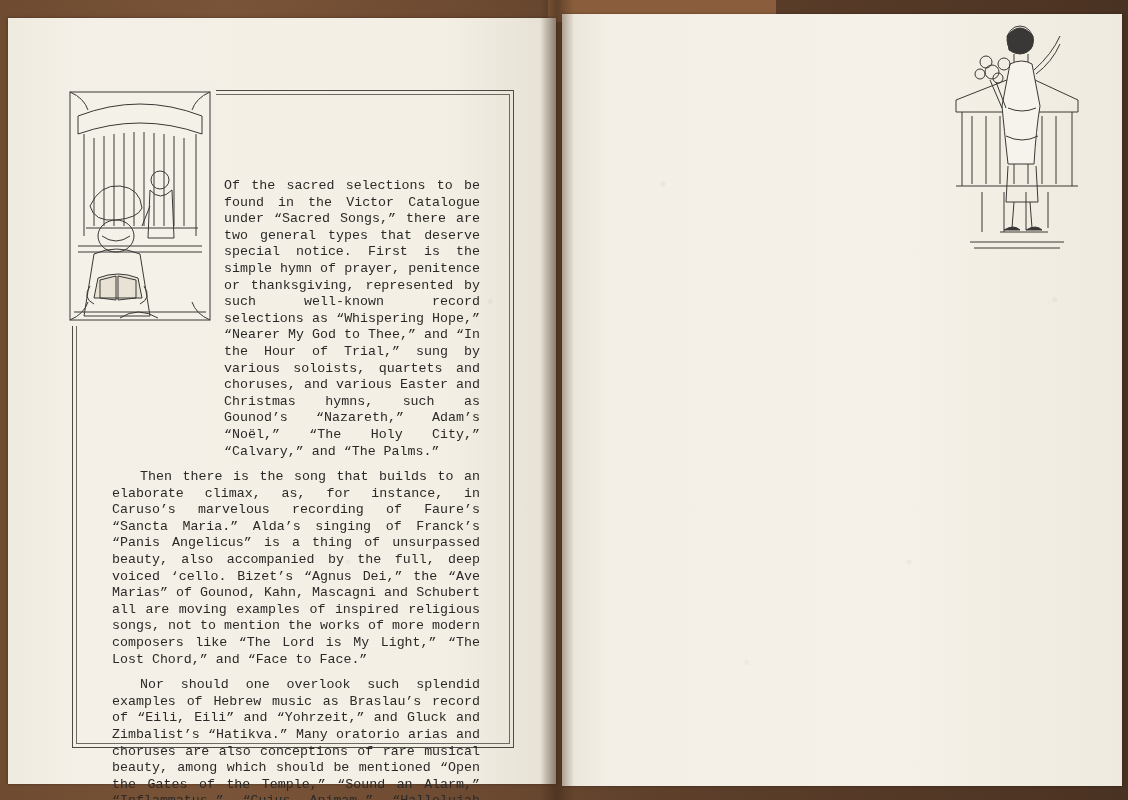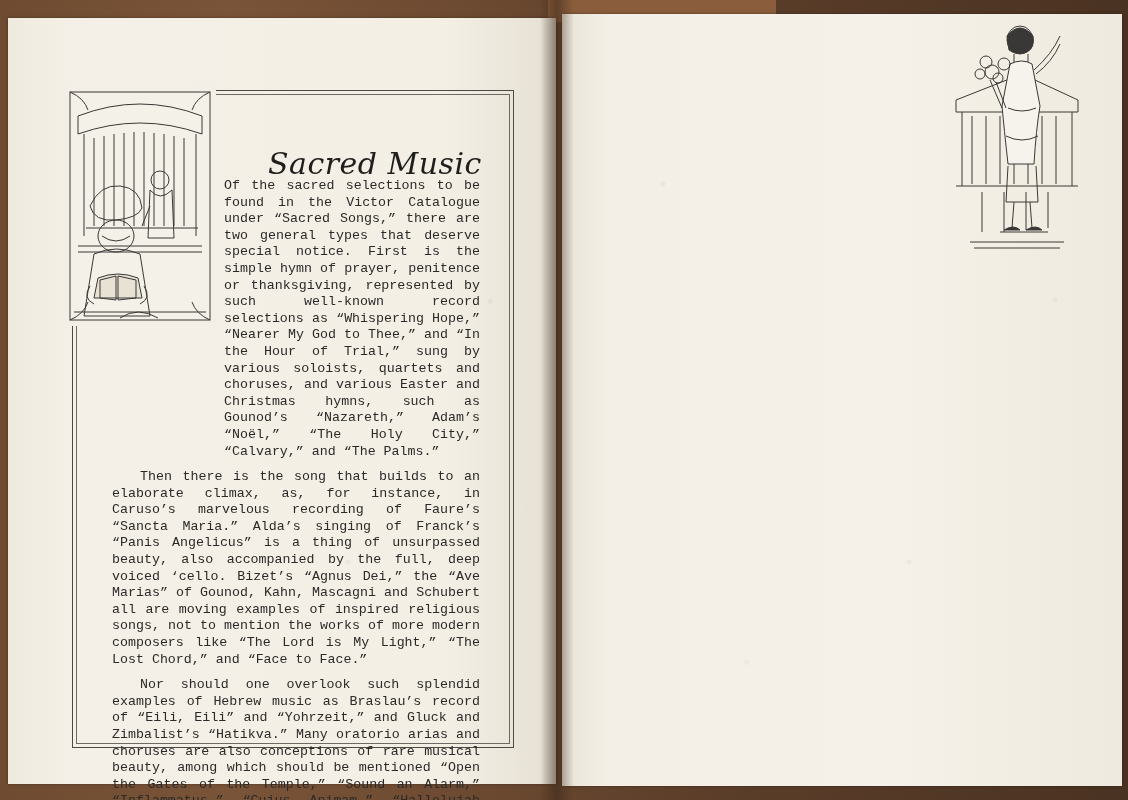--- a/index.html
+++ b/index.html
@@ -154,21 +154,20 @@
           <path d="M26 200 q-8 12 4 18 M80 200 q8 12 -4 18"></path>
         </g>
 
         <path class="ink" d="M10 226 L142 226"></path>
 
         <path class="ink" d="M6 6 q14 6 18 18 M146 6 q-14 6 -18 18 M6 234 q14 -6 18 -18 M146 234 q-14 -6 -18 -18"></path>
         <path class="ink" d="M56 232 q18 -12 38 0"></path>
       </svg>
     </div>
 
-    <div class="title title-left">Sacred Music</div>
 
     <div class="col col-left">
       <p style="text-indent:0;padding-left:112px;">Of the sacred selections to be found in the Victor Catalogue under “Sacred Songs,” there are two general types that deserve special notice. First is the simple hymn of prayer, penitence or thanksgiving, represented by such well-known record selections as “Whispering Hope,” “Nearer My God to Thee,” and “In the Hour of Trial,” sung by various soloists, quartets and choruses, and various Easter and Christmas hymns, such as Gounod’s “Nazareth,” Adam’s “Noël,” “The Holy City,” “Calvary,” and “The Palms.”</p>
       <p>Then there is the song that builds to an elaborate climax, as, for instance, in Caruso’s marvelous recording of Faure’s “Sancta Maria.” Alda’s singing of Franck’s “Panis Angelicus” is a thing of unsurpassed beauty, also accompanied by the full, deep voiced ‘cello. Bizet’s “Agnus Dei,” the “Ave Marias” of Gounod, Kahn, Mascagni and Schubert all are moving examples of inspired religious songs, not to mention the works of more modern composers like “The Lord is My Light,” “The Lost Chord,” and “Face to Face.”</p>
       <p>Nor should one overlook such splendid examples of Hebrew music as Braslau’s record of “Eili, Eili” and “Yohrzeit,” and Gluck and Zimbalist’s “Hatikva.” Many oratorio arias and choruses are also conceptions of rare musical beauty, among which should be mentioned “Open the Gates of the Temple,” “Sound an Alarm,” “Inflammatus,” “Cujus Animam,” “Hallelujah Chorus” from Messiah, “The Heavens Are Telling” from “The Creation,” and the choruses and solos from the “Seven Last Words” of Dubois. There is very real inspiration to be found in such music.</p>
     </div>
   </div>
 
   <div class="page right">
     <div class="grain"></div>

